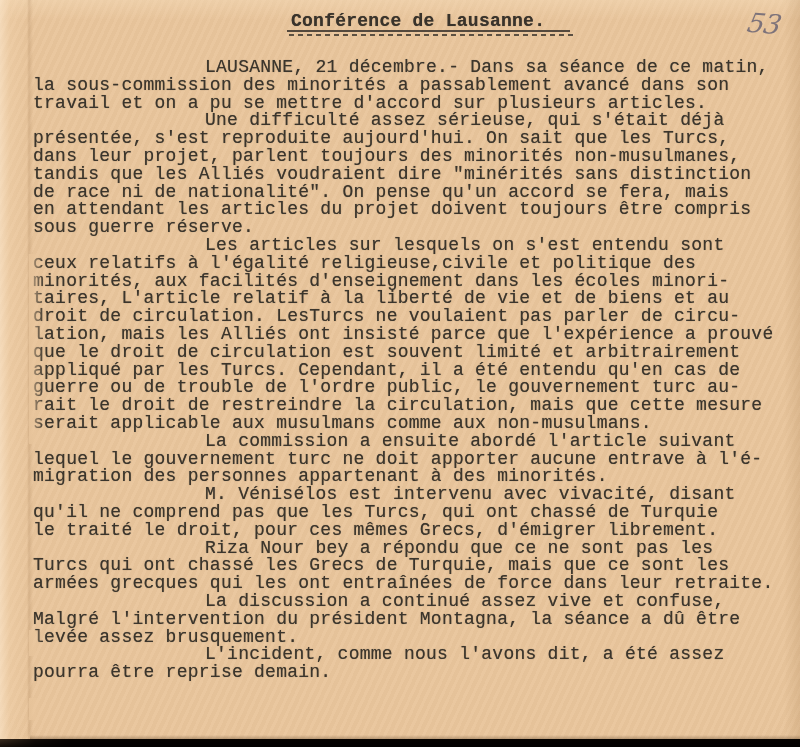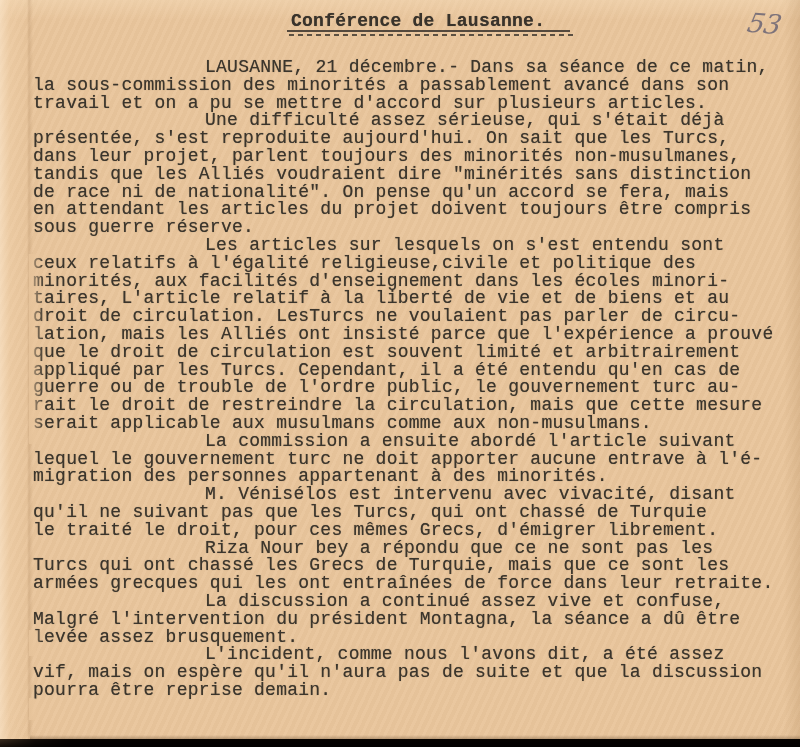--- a/index.html
+++ b/index.html
@@ -97,30 +97,29 @@
       <div class="tline">lation, mais les Alliés ont insisté parce que l'expérience a prouvé</div>
       <div class="tline">que le droit de circulation est souvent limité et arbitrairement</div>
       <div class="tline">appliqué par les Turcs. Cependant, il a été entendu qu'en cas de</div>
       <div class="tline">guerre ou de trouble de l'ordre public, le gouvernement turc au-</div>
       <div class="tline">rait le droit de restreindre la circulation, mais que cette mesure</div>
       <div class="tline">serait applicable aux musulmans comme aux non-musulmans.</div>
       <div class="tline indent">La commission a ensuite abordé l'article suivant</div>
       <div class="tline">lequel le gouvernement turc ne doit apporter aucune entrave à l'é-</div>
       <div class="tline">migration des personnes appartenant à des minorités.</div>
       <div class="tline indent">M. Vénisélos est intervenu avec vivacité, disant</div>
-      <div class="tline">qu'il ne suivant pas que les Turcs, qui ont chassé de Turquie</div>
+      <div class="tline">qu'il ne comprend pas que les Turcs, qui ont chassé de Turquie</div>
       <div class="tline">le traité le droit, pour ces mêmes Grecs, d'émigrer librement.</div>
       <div class="tline indent">Riza Nour bey a répondu que ce ne sont pas les</div>
       <div class="tline">Turcs qui ont chassé les Grecs de Turquie, mais que ce sont les</div>
       <div class="tline">armées grecques qui les ont entraînées de force dans leur retraite.</div>
       <div class="tline indent">La discussion a continué assez vive et confuse,</div>
       <div class="tline">Malgré l'intervention du président Montagna, la séance a dû être</div>
       <div class="tline">levée assez brusquement.</div>
       <div class="tline indent">L'incident, comme nous l'avons dit, a été assez</div>
-      <div class="tline">vif, mais on espère qu'il n'aura pas de suite et que la discussion</div>
       <div class="tline">pourra être reprise demain.</div>
     </div>
 
   <div class="fade-patch" style="left:29px;top:254px;width:15px;height:190px;"></div>
   <div class="fade-patch" style="left:29px;top:630px;width:13px;height:26px;"></div>
   <div class="fade-patch" style="left:29px;top:698px;width:13px;height:22px;"></div>
 
   <div class="bottom-band-shadow"></div>
   <div class="bottom-band"></div>
 

